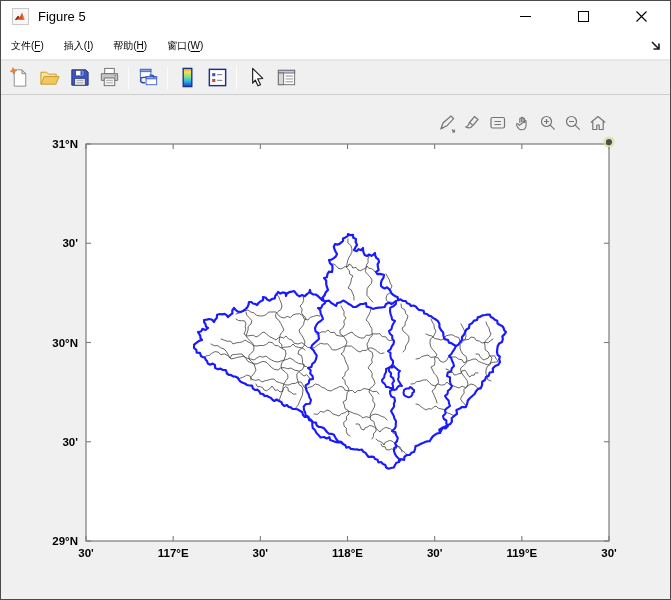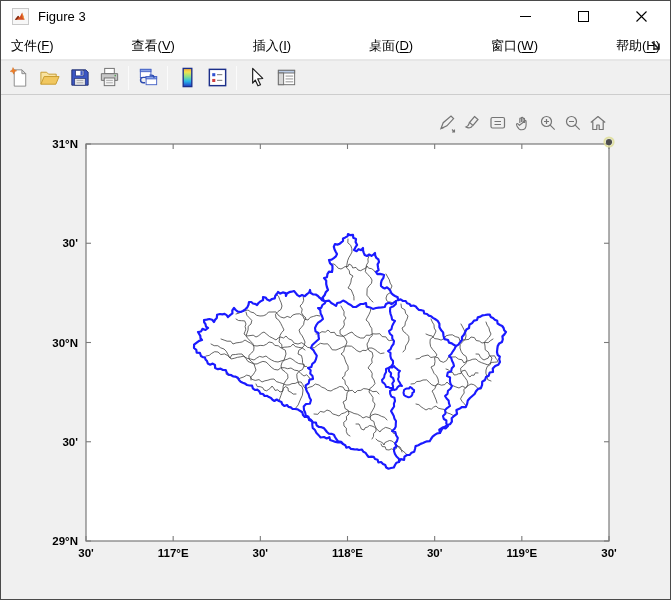--- a/index.html
+++ b/index.html
@@ -14,22 +14,22 @@
               background:#ffffff; display:flex; align-items:center; }
   .app-icon { width:17px; height:17px; margin-left:11px; border:1px solid #c9c9c9;
               background:#f7f7f7; display:flex; align-items:center; justify-content:center; }
   .title-text { margin-left:9px; font-size:13px; color:#000; }
   .win-controls { position:absolute; right:0; top:0; height:31px; display:flex; }
   .win-btn { width:58px; height:31px; display:flex; align-items:center; justify-content:center; cursor:default; }
   .win-btn svg { display:block; }
 
   
   .menubar { position:absolute; left:0; top:31px; width:100%; height:28px;
-             background:#ffffff; display:flex; align-items:center; font-size:13px;
-             border-bottom:1px solid #e8e8e8;justify-content:space-between; }
+             background:#ffffff; display:flex; align-items:center; font-size:10px;
+             border-bottom:1px solid #e8e8e8; }
   .menu-item { padding:4px 10px; color:#000; white-space:nowrap; }
   .menu-item u { text-underline-offset:2px; }
   .dock-arrow { position:absolute; right:6px; top:6px; width:16px; height:16px; }
 
   
   .toolbar { position:absolute; left:0; top:59px; width:100%; height:35px;
              background:#f0f0f0; border-top:1px solid #e6e6e6; border-bottom:1px solid #cdcdcd;
              display:flex; align-items:center; padding-left:3px; }
   .tool-btn { width:28px; height:28px; display:flex; align-items:center; justify-content:center;
               margin:0 1px; border:1px solid transparent; }
@@ -51,21 +51,21 @@
 <div class="window">
 
   <div class="titlebar">
     <div class="app-icon">
       <svg width="13" height="13" viewBox="0 0 16 16">
         <path d="M1 12 L5 7 L7 9 L10 3 L13 12 Z" fill="#d64f21"></path>
         <path d="M1 12 L5 7 L6.4 8.4 L3.5 12 Z" fill="#7a2a12"></path>
         <path d="M10 3 L11.6 7.5 L13 12 L10.8 9.5 Z" fill="#f09a3c"></path>
       </svg>
     </div>
-    <span class="title-text">Figure 3</span>
+    <span class="title-text">Figure 5</span>
     <div class="win-controls">
         <div class="win-btn">
           <svg width="13" height="13" viewBox="0 0 13 13">
             <path d="M1 6.5h11" stroke="#000" stroke-width="1"></path>
           </svg>
         </div>
         <div class="win-btn">
           <svg width="13" height="13" viewBox="0 0 13 13">
             <rect x="1.5" y="1.5" width="10" height="10" fill="none" stroke="#000" stroke-width="1"></rect>
           </svg>
@@ -73,25 +73,23 @@
         <div class="win-btn">
           <svg width="13" height="13" viewBox="0 0 13 13">
             <path d="M1.5 1.5l10 10M11.5 1.5l-10 10" stroke="#000" stroke-width="1.1"></path>
           </svg>
         </div>
       </div>
   </div>
 
   <div class="menubar">
     <div class="menu-item">文件(<u>F</u>)</div>
-      <div class="menu-item">查看(<u>V</u>)</div>
       <div class="menu-item">插入(<u>I</u>)</div>
-      <div class="menu-item">桌面(<u>D</u>)</div>
+      <div class="menu-item">帮助(<u>H</u>)</div>
       <div class="menu-item">窗口(<u>W</u>)</div>
-      <div class="menu-item">帮助(<u>H</u>)</div>
       <div class="dock-arrow">
       <svg viewBox="0 0 16 16">
           <path d="M4 4l6.5 6.5M11 5.5V11H5.5" stroke="#1c1c1c" stroke-width="1.6" fill="none"></path>
         </svg>
     </div>
   </div>
 
   <div class="toolbar">
       <div class="tool-btn">
         <span>

